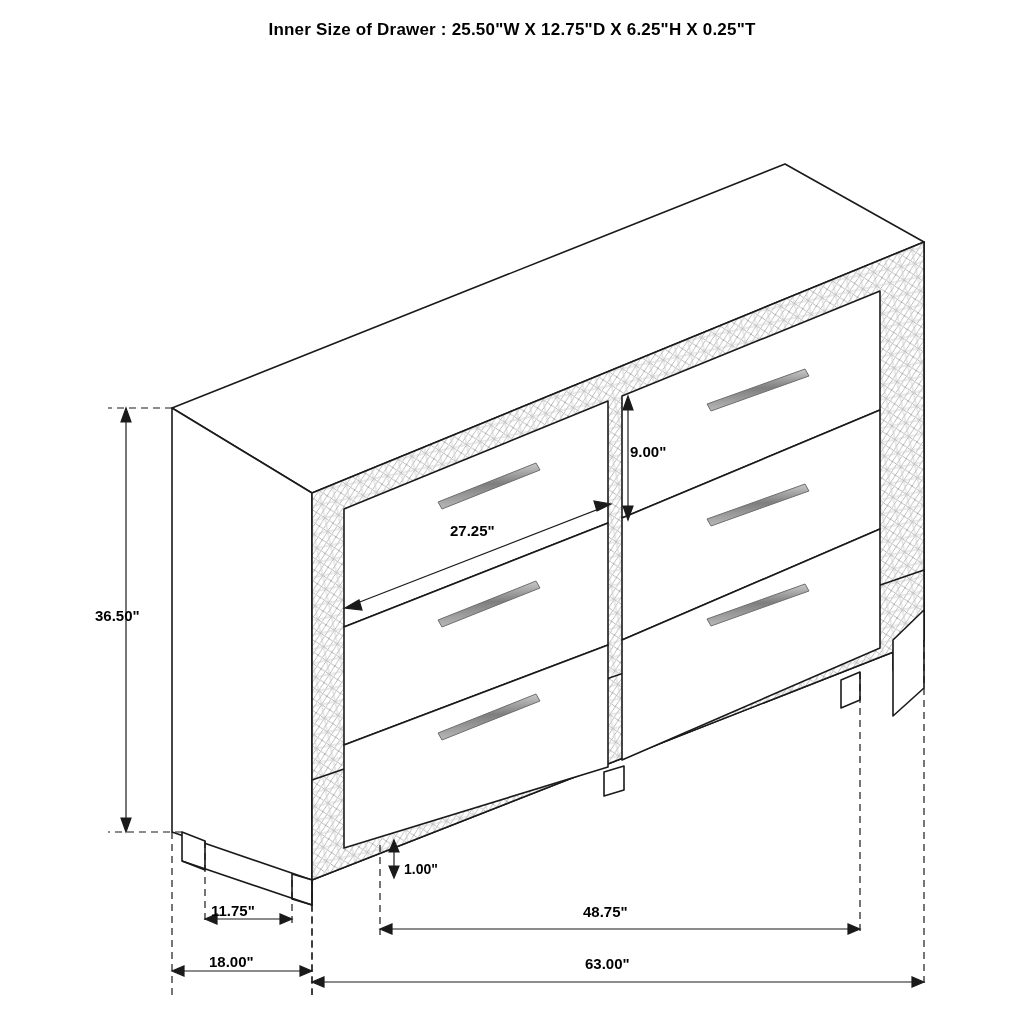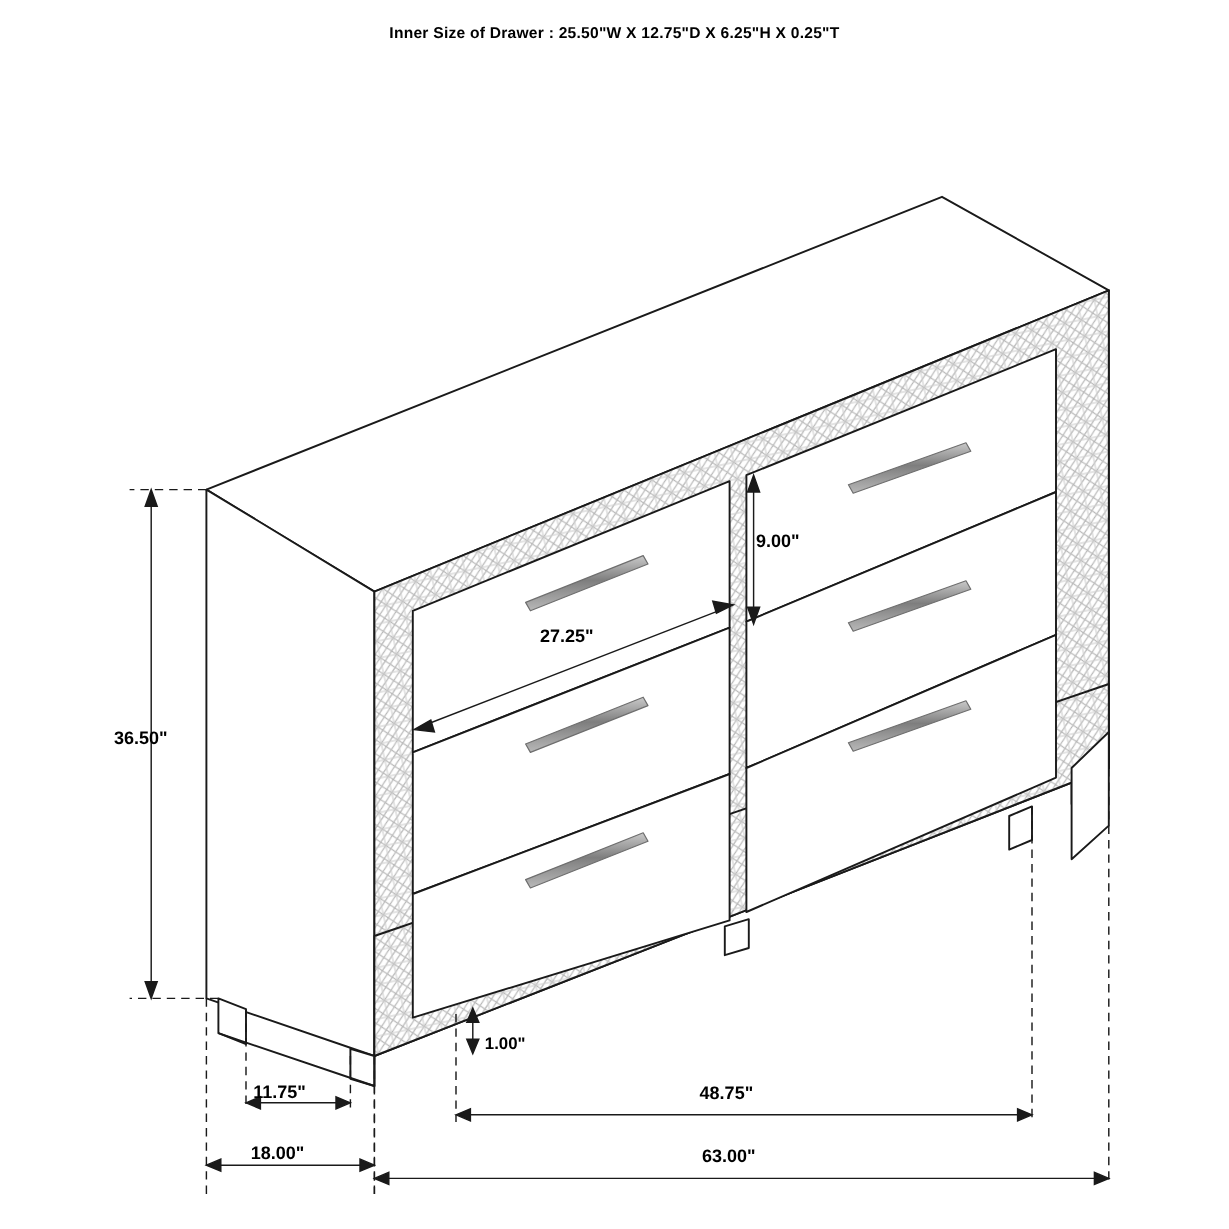--- a/index.html
+++ b/index.html
@@ -21,21 +21,21 @@
     top: 0;
     width: 1024px;
     height: 1024px;
   }
   .title {
     position: absolute;
     left: 0;
     top: 20px;
     width: 1024px;
     text-align: center;
-    font-size: 13px;
+    font-size: 17px;
     font-weight: bold;
     letter-spacing: 0.2px;
   }
   svg.diagram {
     position: absolute;
     left: 0;
     top: 0;
     width: 1024px;
     height: 1024px;
   }

